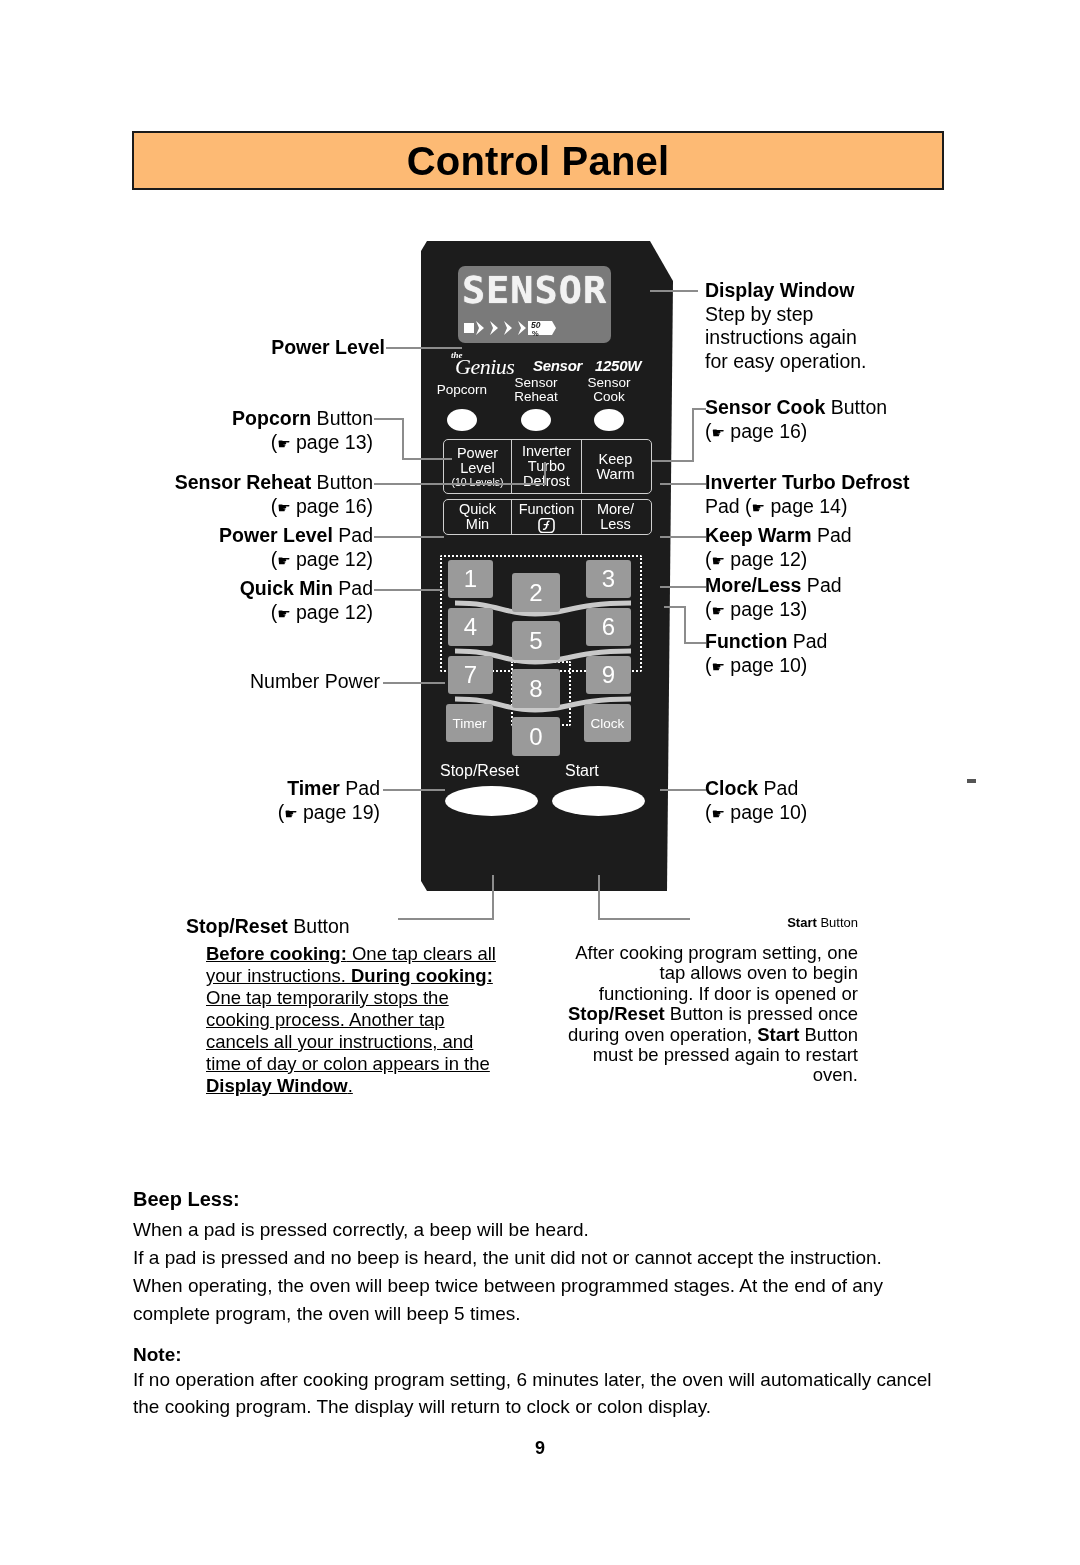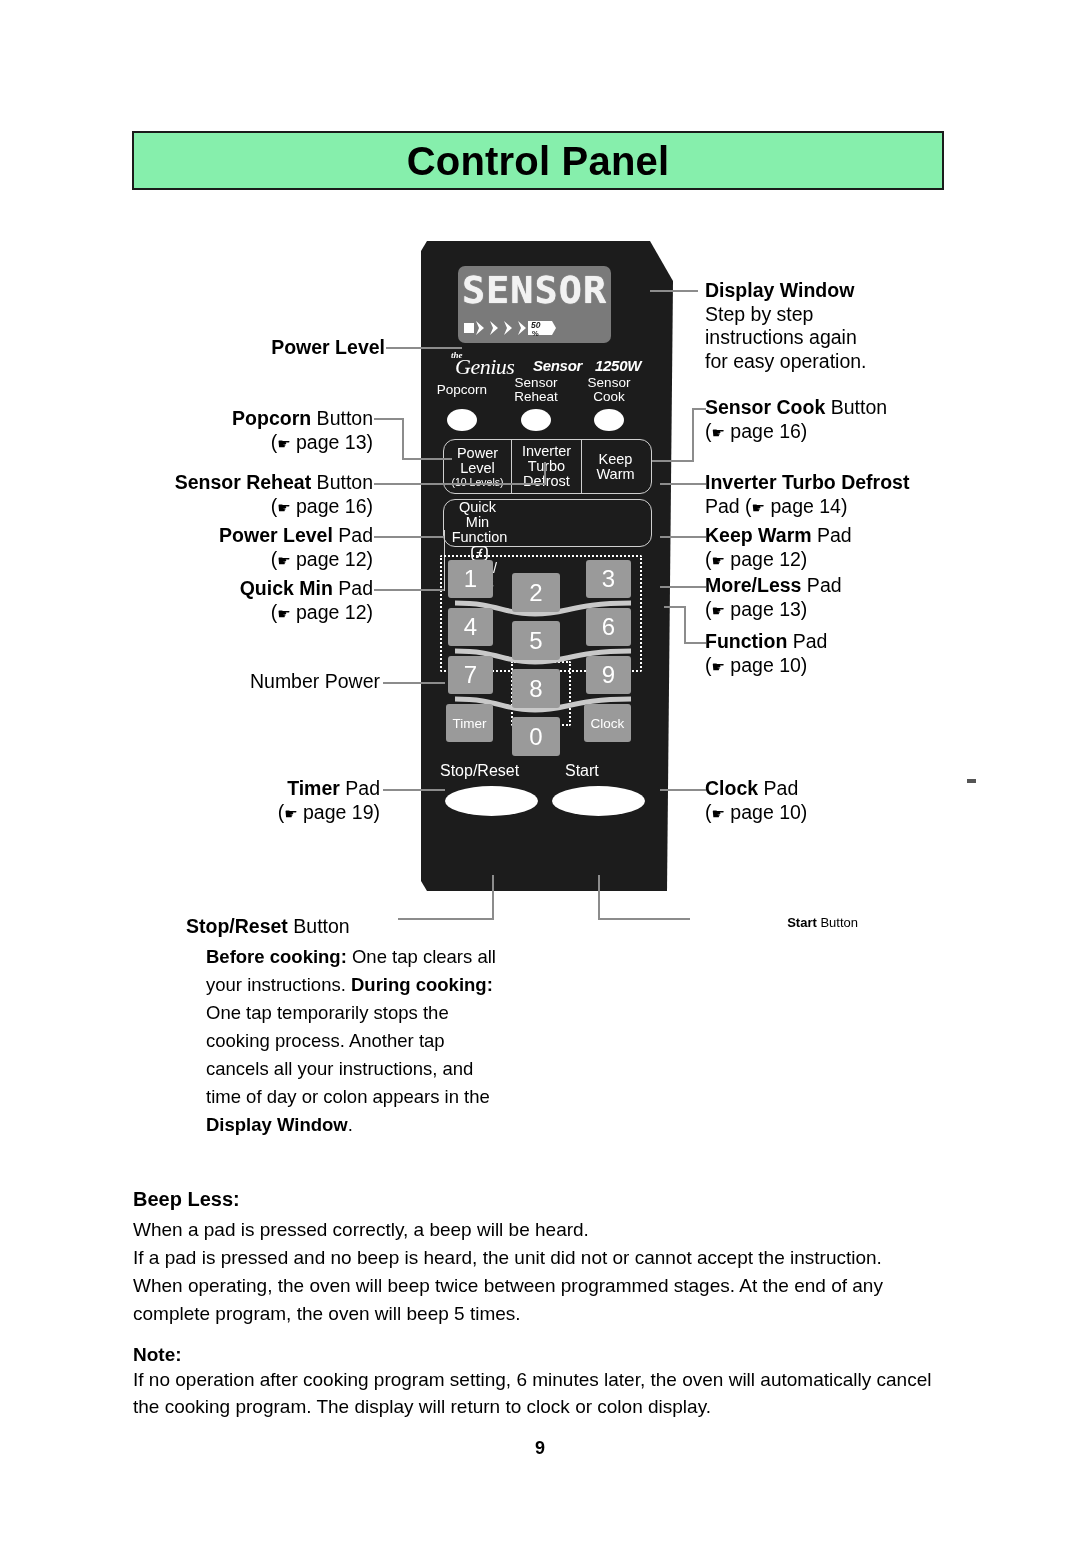--- a/index.html
+++ b/index.html
@@ -13,21 +13,21 @@
     position: relative;
     overflow: hidden;
   }
   .page { position: absolute; inset: 0; }
 
   
   #title-box {
     position: absolute; left: 132px; top: 131px;
     width: 812px; height: 59px;
     border: 2px solid #1b1b1b;
-    background: #86efac;
+    background: #fdba74;
     display: flex; align-items: center; justify-content: center;
   }
   #title-text {
     font-size: 40px; font-weight: bold; letter-spacing: .2px;
     line-height: 1;
   }
 
   
   #panel-art {
     position: absolute; left: 421px; top: 241px;
@@ -90,21 +90,21 @@
     position: absolute; color:#fff; font-size:13.5px; text-align:center;
     line-height: 14px; width: 70px;
   }
   .round-btn {
     position:absolute; width:30px; height:22px; background:#fff;
     border-radius:50%;
   }
 
   
   .pad-group {
-    position:absolute; border:1.6px solid #cfcfcf; border-radius:12px;
+    position:absolute; border:1.6px solid #cfcfcf; border-radius:5px;
     display:flex;
   }
   .pad {
     color:#fff; text-align:center; display:flex; flex-direction:column;
     align-items:center; justify-content:center; line-height:15px;
     font-size:14.5px;
   }
   .pad + .pad { border-left: 1.6px solid #cfcfcf; }
   .pad .sub { font-size:10.5px; line-height:12px; }
 
@@ -137,21 +137,21 @@
   .hand { font-size:15px; letter-spacing:0; }
 
   
   .ln { position:absolute; background:#8c8c8c; }
   .ln.h { height:2.2px; }
   .ln.v { width:2.2px; }
 
   
   #stop-head { position:absolute; left:186px; top:915px; font-size:19.5px; }
   #stop-body { position:absolute; left:206px; top:943px; width:292px;
-               font-size:18.5px; line-height:28px; }
+               font-size:18.5px; line-height:22px;text-decoration:underline; }
   #start-head { position:absolute; right:222px; top:915px; font-size:13px; }
   #start-body { position:absolute; right:222px; top:943px; width:292px;
                 font-size:18.5px; line-height:20.4px; text-align:right; }
 
   #beep-head { position:absolute; left:133px; top:1188px; font-size:20px; font-weight:bold; }
   #beep-body { position:absolute; left:133px; top:1216px; width:820px;
                font-size:19px; line-height:28px; }
   #note-head { position:absolute; left:133px; top:1344px; font-size:19px; font-weight:bold; }
   #note-body { position:absolute; left:133px; top:1366px; width:820px;
                font-size:19px; line-height:27px; }
@@ -213,21 +213,21 @@
         <span style="white-space:pre-line">Inverter
 Turbo
 Defrost</span>
       </div>
       <div class="pad" style="width:68px;">
         <span style="white-space:pre-line">Keep
 Warm</span>
       </div>
     </div>
 
-    <div class="pad-group" style="left:22px; top:258px; width:209px; height:48px;flex-direction:column;">
+    <div class="pad-group" style="left:22px; top:258px; width:209px; height:36px;">
       <div class="pad" style="width:67px;">
         <span style="white-space:pre-line">Quick
 Min</span>
       </div>
       <div class="pad" style="width:70px;">
         <span>Function</span>
         <svg width="17" height="15" viewBox="0 0 17 15" style="margin-top:1px;">
           <rect x="1" y="0.5" width="15" height="14" rx="4" fill="none" stroke="#fff" stroke-width="1.6"></rect>
           <path d="M11 3.2 C8.2 3.2 9.6 7 8.2 9.6 C7.4 11.2 6.2 11.4 5.6 11.2" fill="none" stroke="#fff" stroke-width="1.5" stroke-linecap="round"></path>
           <path d="M6.2 6.6 L10.4 6.6" stroke="#fff" stroke-width="1.3" stroke-linecap="round"></path>
@@ -402,20 +402,21 @@
   </div>
 
   <div id="stop-head">
     <b>Stop/Reset</b><span> Button</span>
   </div>
   <div id="stop-body"><b>Before cooking:</b> One tap clears all your instructions. <b>During cooking:</b> One tap temporarily stops the cooking process. Another tap cancels all your instructions, and time of day or colon appears in the <b>Display Window</b>.</div>
 
   <div id="start-head">
     <b>Start</b><span> Button</span>
   </div>
+  <div id="start-body">After cooking program setting, one tap allows oven to begin functioning. If door is opened or <b>Stop/Reset</b> Button is pressed once during oven operation, <b>Start</b> Button must be pressed again to restart oven.</div>
 
   <div id="beep-head">Beep Less:</div>
   <div id="beep-body">When a pad is pressed correctly, a beep will be heard.<br>If a pad is pressed and no beep is heard, the unit did not or cannot accept the instruction.<br>When operating, the oven will beep twice between programmed stages. At the end of any complete program, the oven will beep 5 times.</div>
 
   <div id="note-head">Note:</div>
   <div id="note-body">If no operation after cooking program setting, 6 minutes later, the oven will automatically cancel the cooking program. The display will return to clock or colon display.</div>
 
   <div id="page-no">9</div>
   <div id="speck"></div>
 </div>

